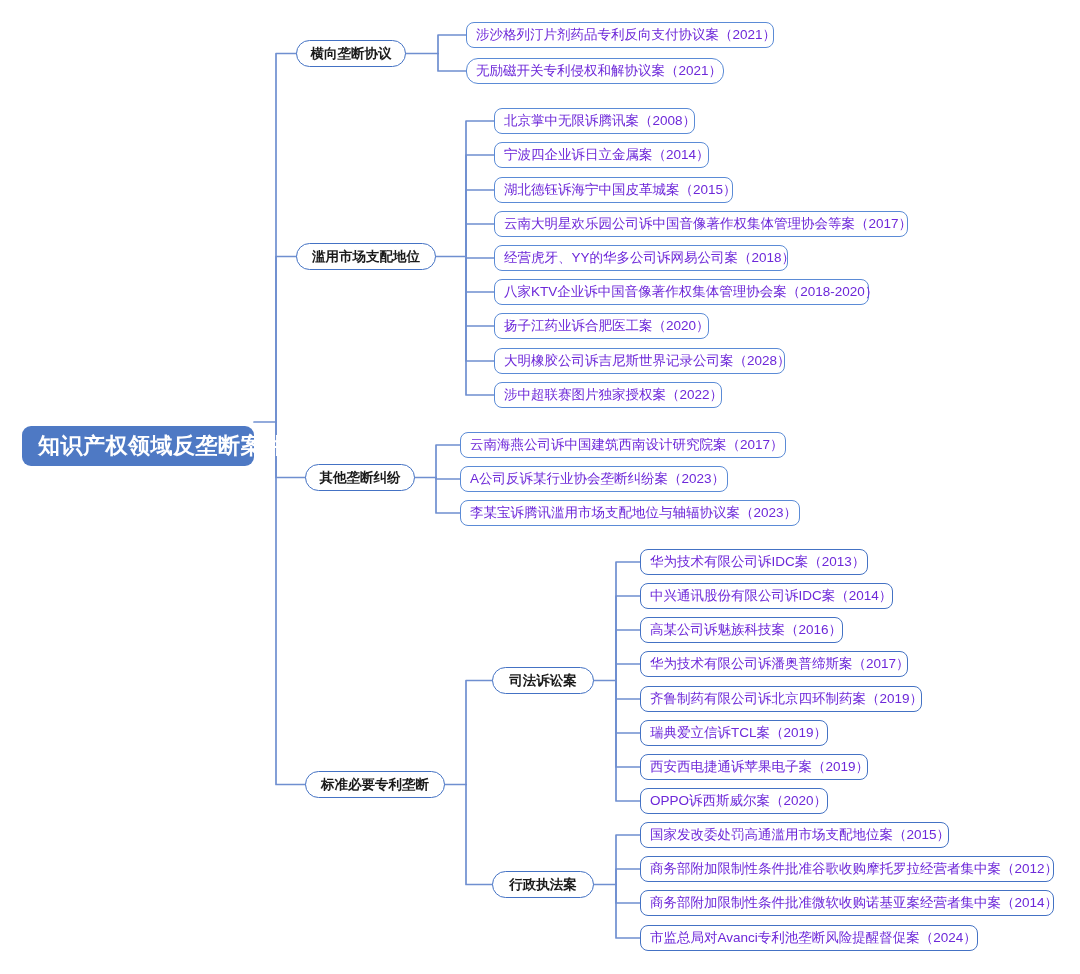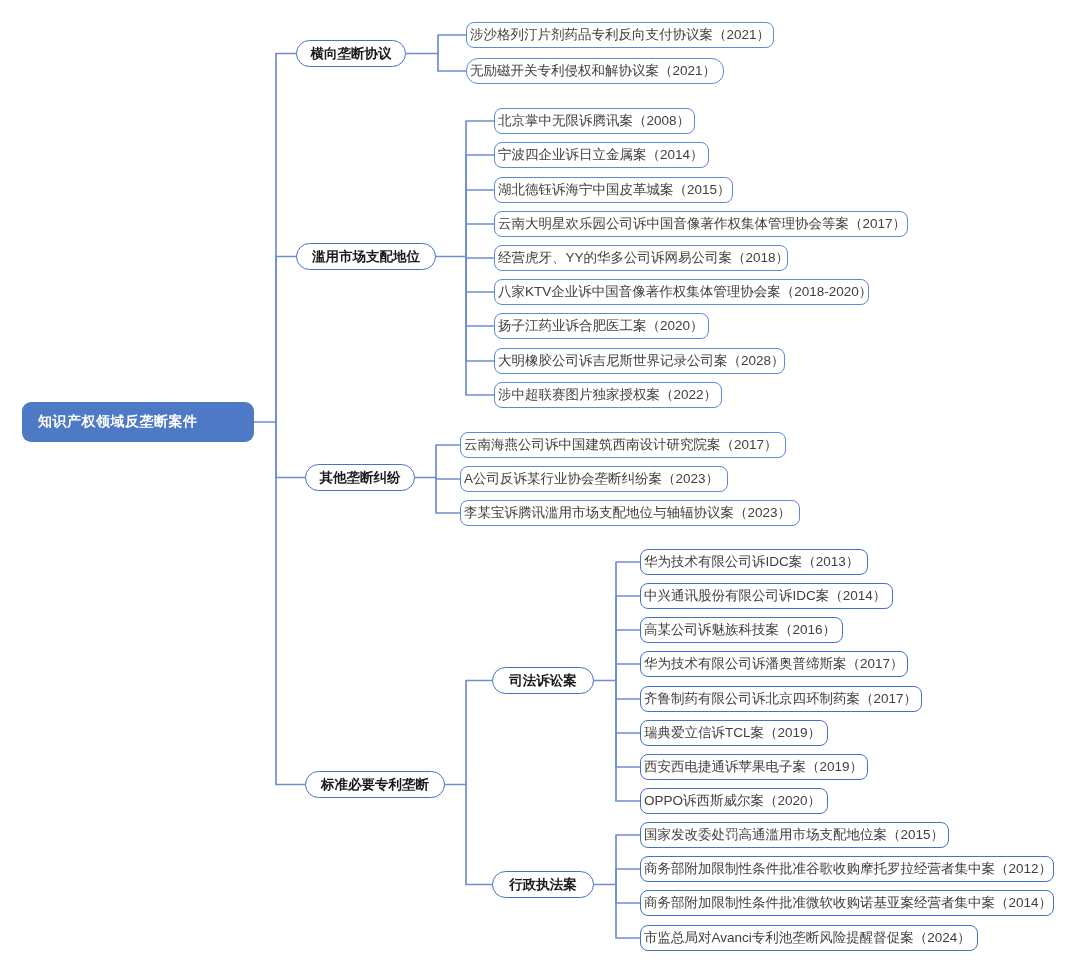--- a/index.html
+++ b/index.html
@@ -22,41 +22,42 @@
     position: absolute;
     display: flex;
     align-items: center;
     white-space: nowrap;
     background: #ffffff;
   }
   .root-node {
     background: #4e79c4;
     color: #ffffff;
     font-weight: bold;
-    font-size: 14px;
+    font-size: 22px;
     border-radius: 9px;
     padding: 0 16px;
     letter-spacing: 0.5px;
+    margin-top: 24px;
   }
   .branch-node {
     border: 1.6px solid #4472c4;
     border-radius: 999px;
     color: #1a1a1a;
     font-weight: bold;
     font-size: 13.5px;
     padding: 0 14px;
     justify-content: center;
   }
   .leaf-node {
     border: 1.4px solid #5b8bd6;
     border-radius: 8px;
-    color: #404040;
+    color: #6d28d9;
     font-weight: normal;
     font-size: 13.5px;
-    padding: 0 3px;
+    padding: 0 9px;
   }
   .leaf-node.sep-leaf { border-color: #4472c4; }
 </style>
 </head>
 <body>
 
 <div id="mindmap">
   <svg id="connectors" viewBox="0 0 1080 974" xmlns="http://www.w3.org/2000/svg">
       <path d="M 254 422 L 276 422" fill="none" stroke="#6f8fd0" stroke-width="1.7" stroke-linecap="round" stroke-linejoin="round"></path>
       <path d="M 276 422 L 276 422 Q 276 422 276 422 L 276 53.5 Q 276 53.5 276 53.5 L 296 53.5" fill="none" stroke="#6f8fd0" stroke-width="1.7" stroke-linecap="round" stroke-linejoin="round"></path>
@@ -170,21 +171,21 @@
   <div class="node leaf-node sep-leaf" style="left:640px; top:583px; width:253px; height:26px;">
     <span>中兴通讯股份有限公司诉IDC案（2014）</span>
   </div>
   <div class="node leaf-node sep-leaf" style="left:640px; top:617px; width:203px; height:26px;">
     <span>高某公司诉魅族科技案（2016）</span>
   </div>
   <div class="node leaf-node sep-leaf" style="left:640px; top:651px; width:268px; height:26px;">
     <span>华为技术有限公司诉潘奥普缔斯案（2017）</span>
   </div>
   <div class="node leaf-node sep-leaf" style="left:640px; top:686px; width:282px; height:26px;">
-    <span>齐鲁制药有限公司诉北京四环制药案（2017）</span>
+    <span>齐鲁制药有限公司诉北京四环制药案（2019）</span>
   </div>
   <div class="node leaf-node sep-leaf" style="left:640px; top:720px; width:188px; height:26px;">
     <span>瑞典爱立信诉TCL案（2019）</span>
   </div>
   <div class="node leaf-node sep-leaf" style="left:640px; top:754px; width:228px; height:26px;">
     <span>西安西电捷通诉苹果电子案（2019）</span>
   </div>
   <div class="node leaf-node sep-leaf" style="left:640px; top:788px; width:188px; height:26px;">
     <span>OPPO诉西斯威尔案（2020）</span>
   </div>

